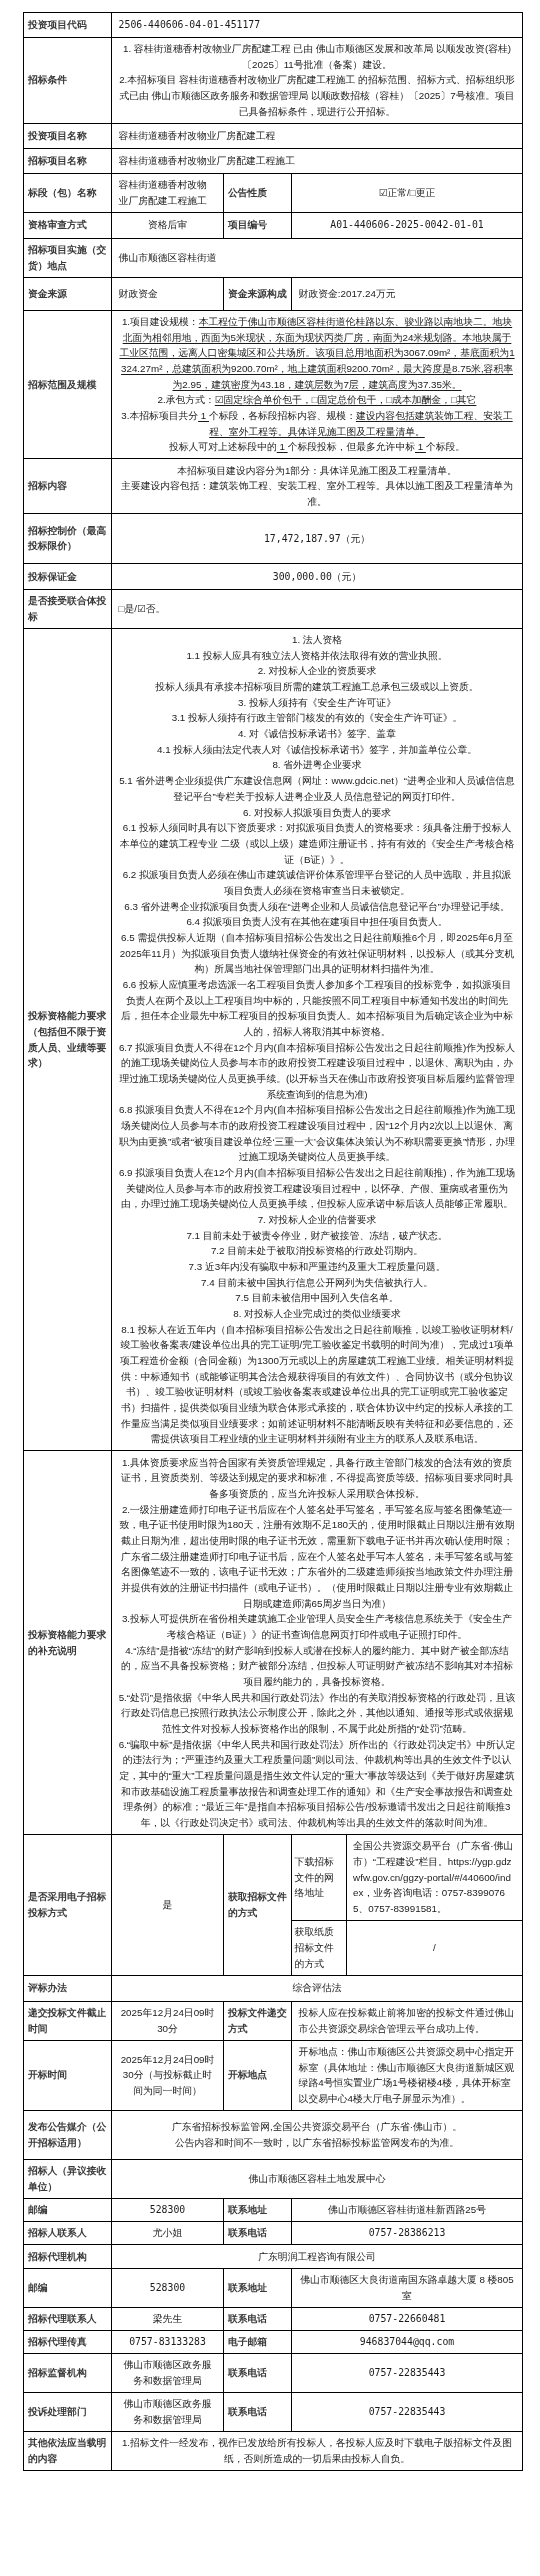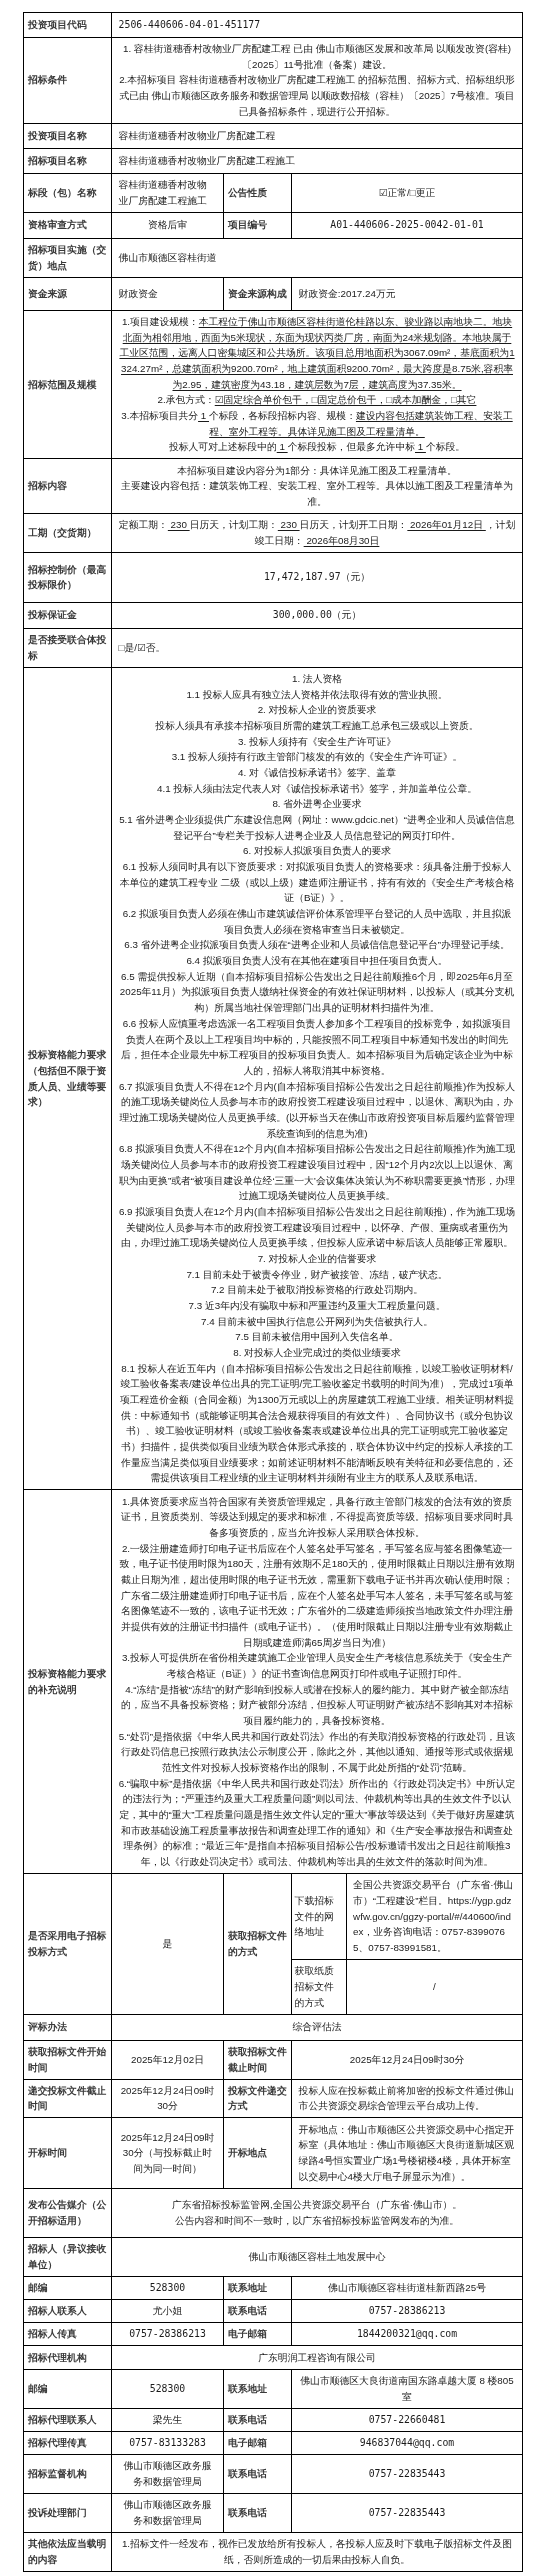--- a/index.html
+++ b/index.html
@@ -92,26 +92,20 @@
 </tr>
 
 <tr>
   <td class="lb">招标内容</td>
   <td colspan="3">
     <p class="para">本招标项目建设内容分为1部分：具体详见施工图及工程量清单。</p>
     <p class="para">主要建设内容包括：建筑装饰工程、安装工程、室外工程等。具体以施工图及工程量清单为准。</p>
   </td>
 </tr>
 
-<tr>
-  <td class="lb">工期（交货期）</td>
-  <td colspan="3">
-    <p class="para"><span>定额工期：</span><span class="u"> 230 </span><span>日历天，计划工期：</span><span class="u"> 230 </span><span>日历天，计划开工日期：</span><span class="u"> 2026年01月12日 </span><span>，计划竣工日期：</span><span class="u"> 2026年08月30日</span></p>
-  </td>
-</tr>
 
 <tr style="height:50px">
   <td class="lb">招标控制价（最高投标限价）</td>
   <td colspan="3" class="c mono">17,472,187.97（元）</td>
 </tr>
 
 <tr style="height:26px">
   <td class="lb">投标保证金</td>
   <td colspan="3" class="c mono">300,000.00（元）</td>
 </tr>
@@ -189,26 +183,20 @@
     </tbody>
             </table>
   </td>
 </tr>
 
 <tr style="height:26px">
   <td class="lb">评标办法</td>
   <td colspan="3" class="c">综合评估法</td>
 </tr>
 
-<tr style="height:34px">
-  <td class="lb">获取招标文件开始时间</td>
-  <td class="c">2025年12月02日</td>
-  <td class="lb">获取招标文件截止时间</td>
-  <td class="c">2025年12月24日09时30分</td>
-</tr>
 
 <tr style="height:35px">
   <td class="lb">递交投标文件截止时间</td>
   <td class="c">2025年12月24日09时30分</td>
   <td class="lb">投标文件递交方式</td>
   <td>投标人应在投标截止前将加密的投标文件通过佛山市公共资源交易综合管理云平台成功上传。</td>
 </tr>
 
 <tr>
   <td class="lb">开标时间</td>
@@ -237,26 +225,20 @@
   <td class="c">佛山市顺德区容桂街道桂新西路25号</td>
 </tr>
 
 <tr>
   <td class="lb">招标人联系人</td>
   <td class="c">尤小姐</td>
   <td class="lb">联系电话</td>
   <td class="c mono">0757-28386213</td>
 </tr>
 
-<tr>
-  <td class="lb">招标人传真</td>
-  <td class="c mono">0757-28386213</td>
-  <td class="lb">电子邮箱</td>
-  <td class="c mono">1844200321@qq.com</td>
-</tr>
 
 <tr>
   <td class="lb">招标代理机构</td>
   <td colspan="3" class="c">广东明润工程咨询有限公司</td>
 </tr>
 
 <tr>
   <td class="lb">邮编</td>
   <td class="c mono">528300</td>
   <td class="lb">联系地址</td>

